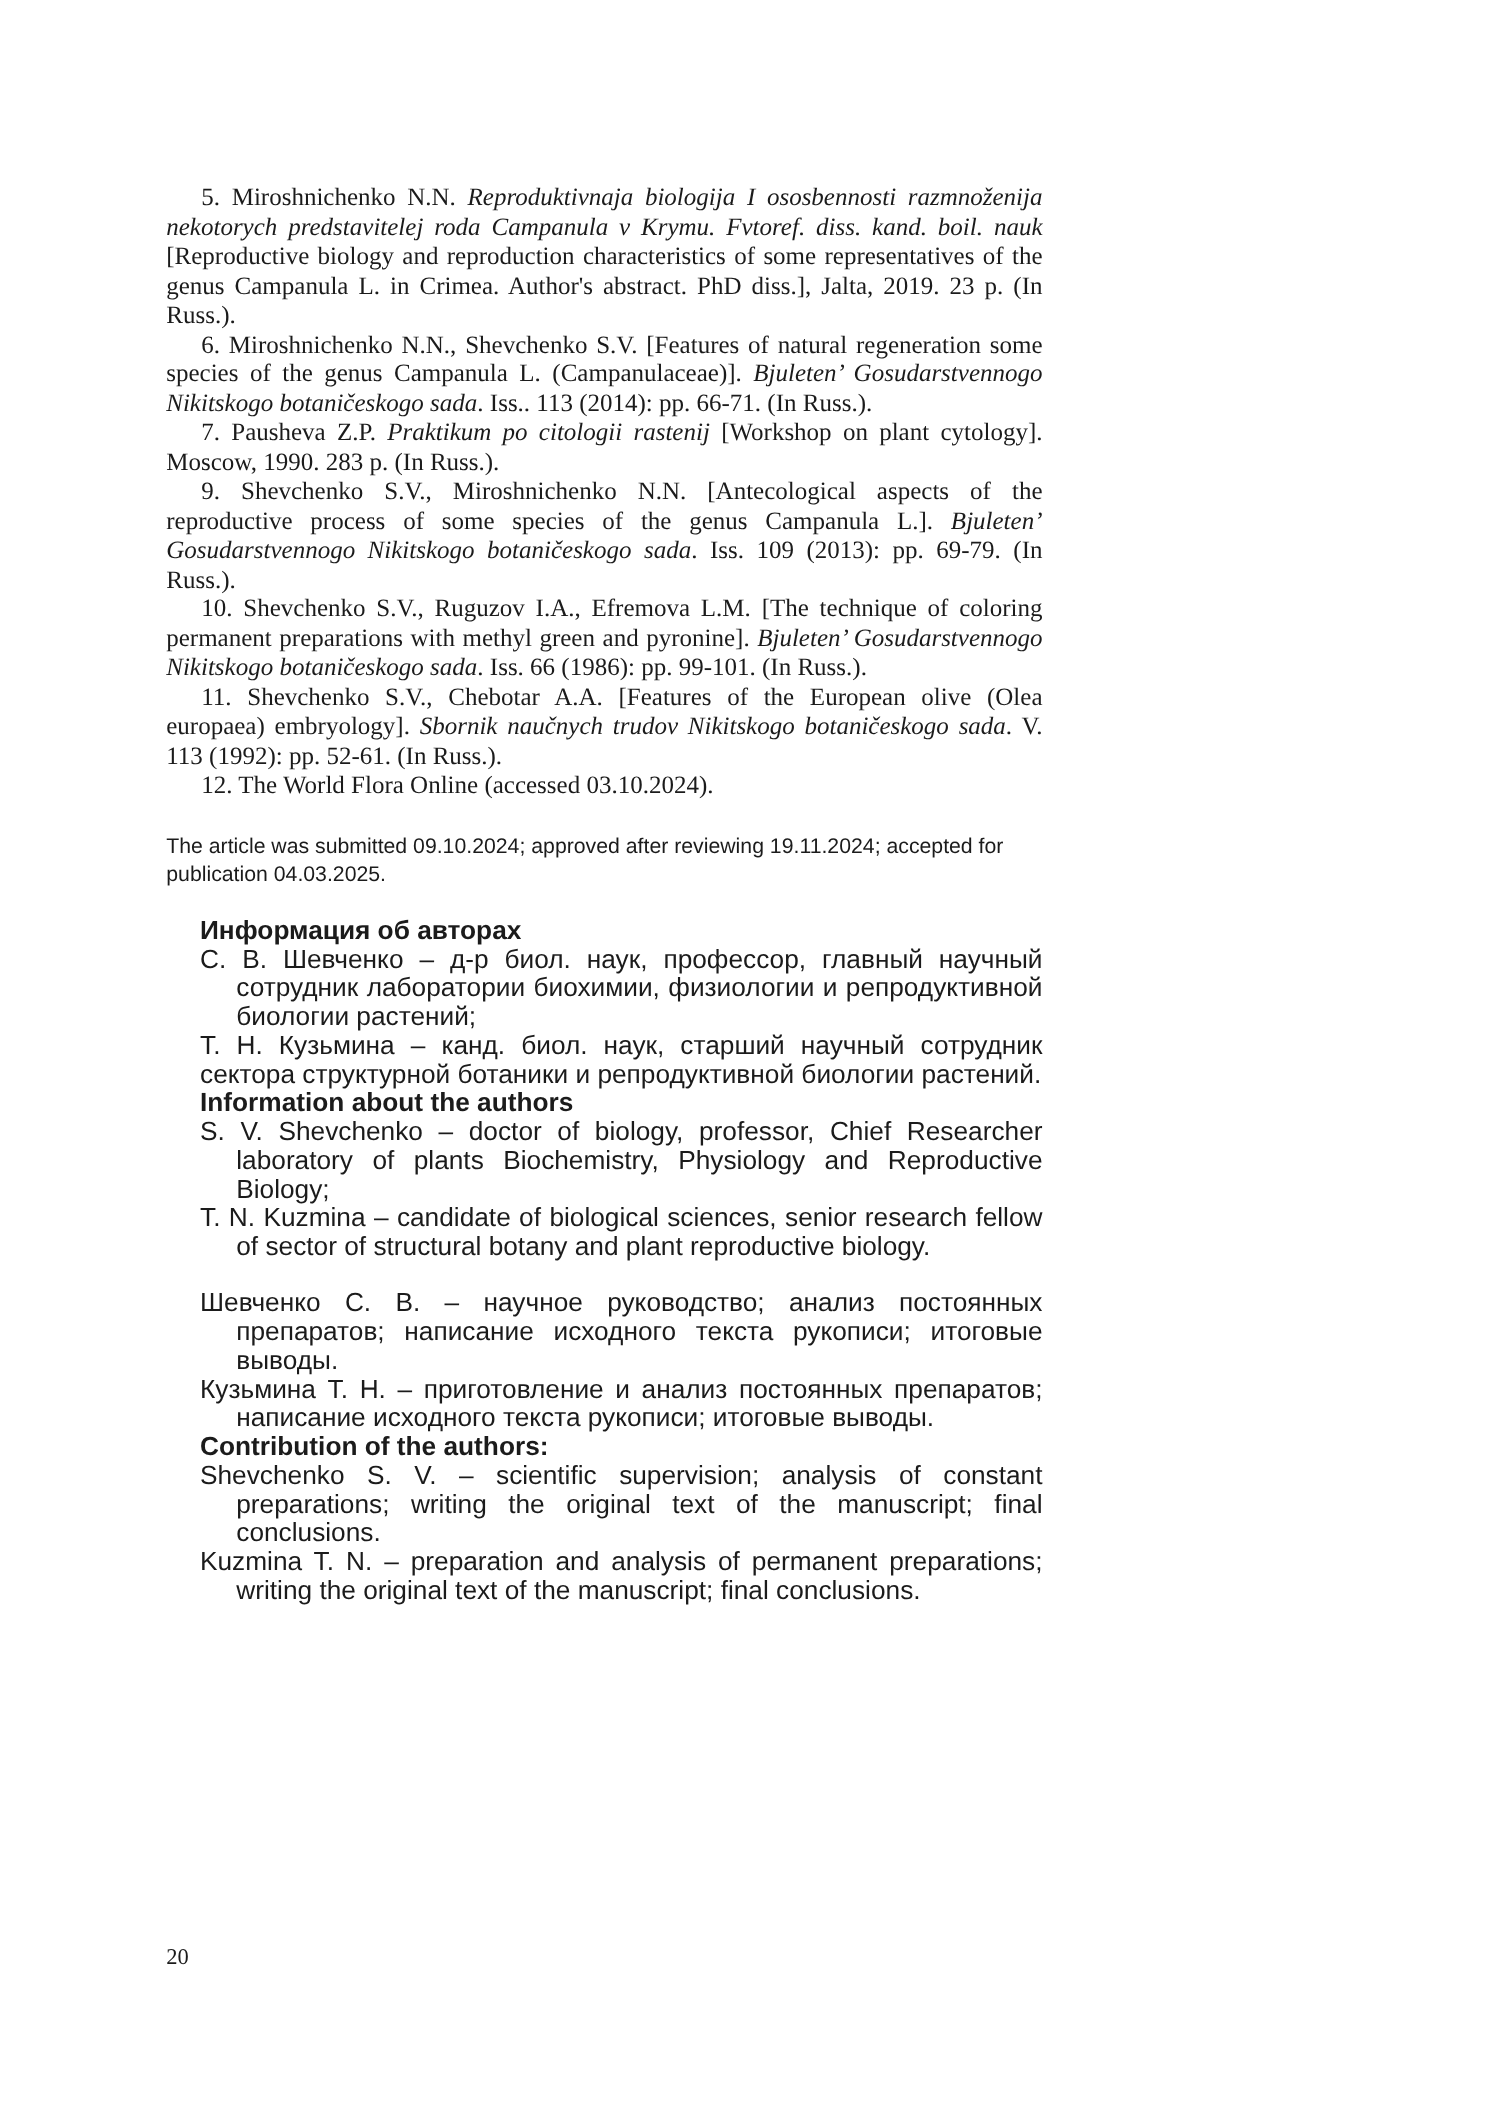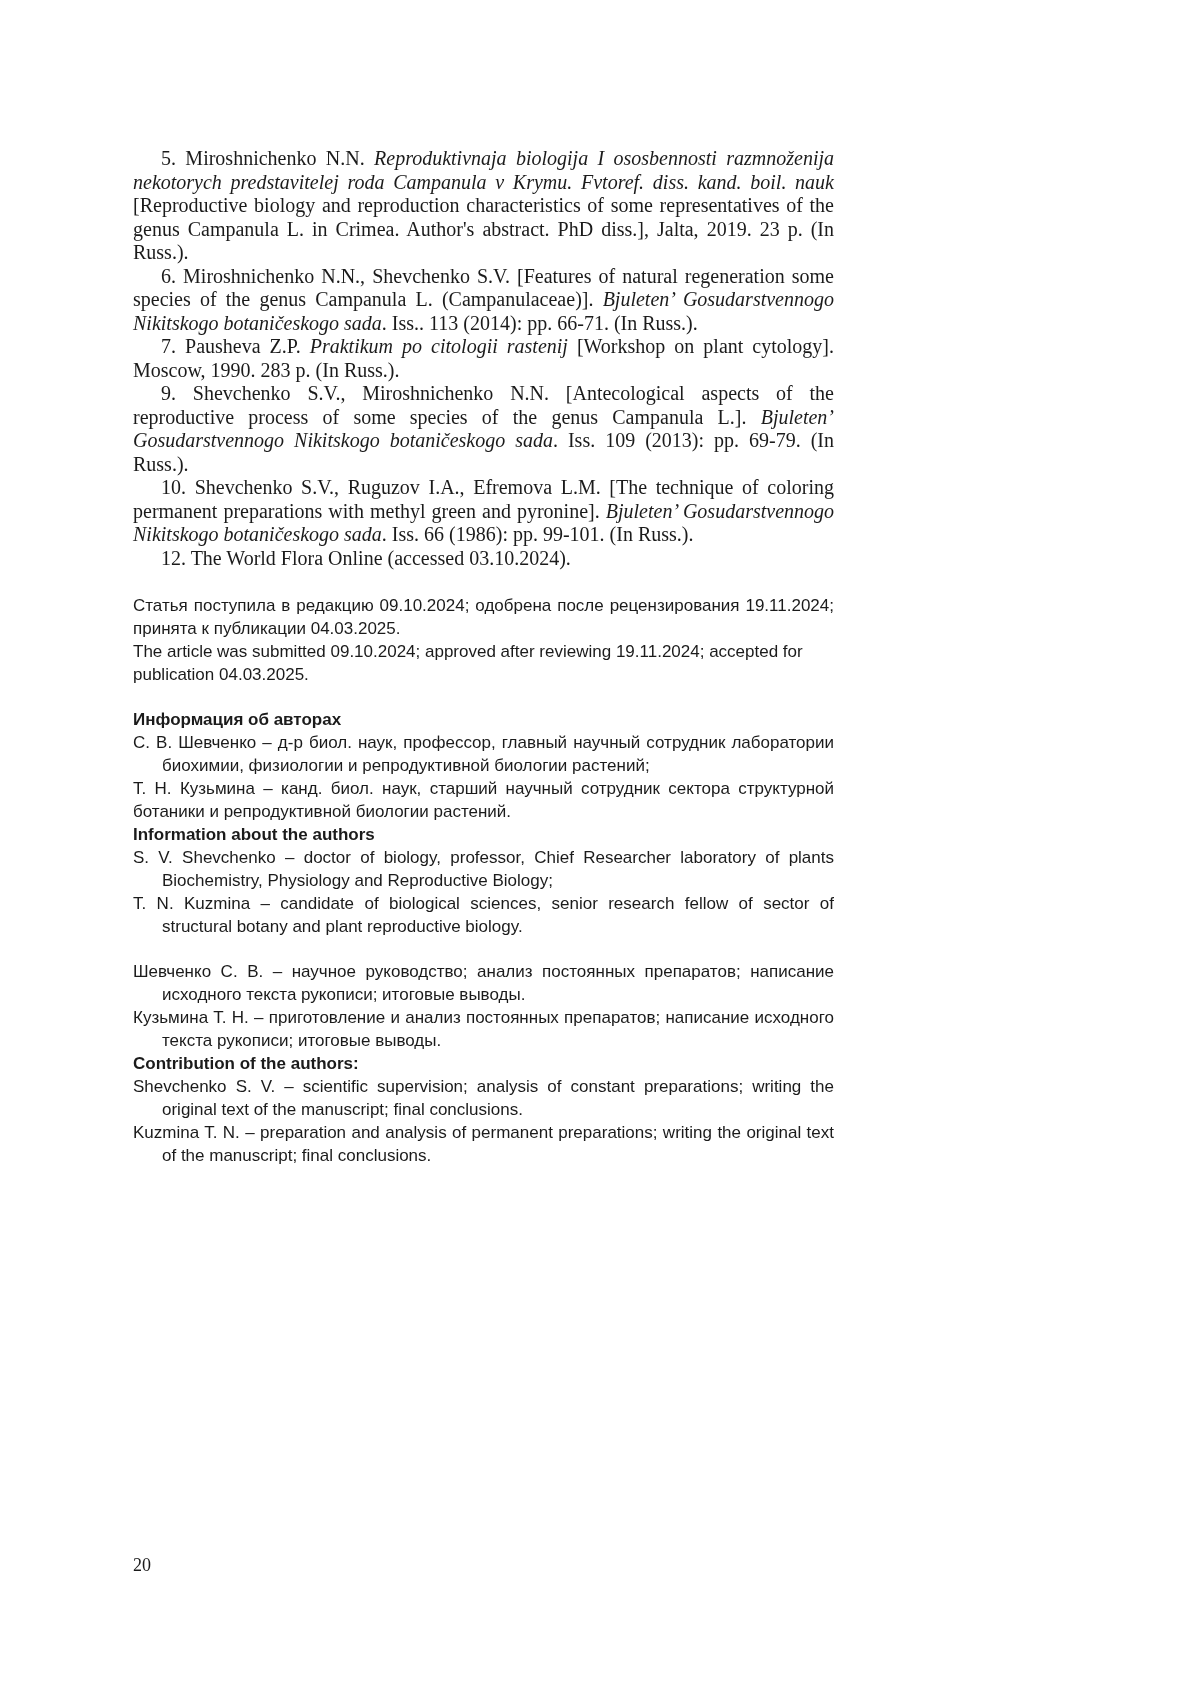--- a/index.html
+++ b/index.html
@@ -34,22 +34,23 @@
   .submission {
     margin-top: 24px;
     font-size: 17px;
     line-height: 23px;
   }
   .submission p { margin: 0; }
   .just { text-align: justify; }
 
   .block {
     margin-top: 22px;
-    font-size: 17px;
+    font-size: 21px;
     line-height: 23px;
+    margin-left: 27px;
   }
   .block p { margin: 0; text-align: justify; }
   .bold { font-weight: bold; }
   .hang { padding-left: 29px; text-indent: -29px; }
 
   .page-number {
     position: absolute;
     left: 133px;
     top: 1552px;
     font-size: 18px;
@@ -60,25 +61,25 @@
 <body>
 
 <div class="page">
 
   <section id="refs">
       <p class="ref"><span>5. Miroshnichenko N.N. </span><i>Reproduktivnaja biologija I ososbennosti razmnoženija nekotorych predstavitelej roda Campanula v Krymu. Fvtoref. diss. kand. boil. nauk</i><span> [Reproductive biology and reproduction characteristics of some representatives of the genus Campanula L. in Crimea. Author's abstract. PhD diss.], Jalta, 2019. 23 p. (In Russ.).</span></p>
       <p class="ref"><span>6. Miroshnichenko N.N., Shevchenko S.V. [Features of natural regeneration some species of the genus Campanula L. (Campanulaceae)]. </span><i>Bjuleten’ Gosudarstvennogo Nikitskogo botaničeskogo sada</i><span>. Iss.. 113 (2014): pp. 66-71. (In Russ.).</span></p>
       <p class="ref"><span>7. Pausheva Z.P. </span><i>Praktikum po citologii rastenij</i><span> [Workshop on plant cytology]. Moscow, 1990. 283 p. (In Russ.).</span></p>
       <p class="ref"><span>9. Shevchenko S.V., Miroshnichenko N.N. [Antecological aspects of the reproductive process of some species of the genus Campanula L.]. </span><i>Bjuleten’ Gosudarstvennogo Nikitskogo botaničeskogo sada</i><span>. Iss. 109 (2013): pp. 69-79. (In Russ.).</span></p>
       <p class="ref"><span>10. Shevchenko S.V., Ruguzov I.A., Efremova L.M. [The technique of coloring permanent preparations with methyl green and pyronine]. </span><i>Bjuleten’ Gosudarstvennogo Nikitskogo botaničeskogo sada</i><span>. Iss. 66 (1986): pp. 99-101. (In Russ.).</span></p>
+      <p class="ref"><span>11. Shevchenko S.V., Chebotar A.A. [Features of the European olive (Olea europaea) embryology]. </span><i>Sbornik naučnych trudov Nikitskogo botaničeskogo sada</i><span>. V. 113 (1992): pp. 52-61. (In Russ.).</span></p>
       <p class="ref"><span>12. The World Flora Online (accessed 03.10.2024).</span></p>
     </section>
 
   <section class="sans submission">
-    <p class="just">Статья поступила в редакцию 09.10.2024; одобрена после рецензирования 19.11.2024; принята к публикации 04.03.2025.</p>
     <p>The article was submitted 09.10.2024; approved after reviewing 19.11.2024; accepted for publication 04.03.2025.</p>
   </section>
 
   <section class="sans block">
     <p class="bold">Информация об авторах</p>
     <p class="hang">С. В. Шевченко – д-р биол. наук, профессор, главный научный сотрудник лаборатории биохимии, физиологии и репродуктивной биологии растений;</p>
     <p>Т. Н. Кузьмина – канд. биол. наук, старший научный сотрудник сектора структурной ботаники и репродуктивной биологии растений.</p>
     <p class="bold">Information about the authors</p>
     <p class="hang">S. V. Shevchenko – doctor of biology, professor, Chief Researcher laboratory of plants Biochemistry, Physiology and Reproductive Biology;</p>
     <p class="hang">T. N. Kuzmina – candidate of biological sciences, senior research fellow of sector of structural botany and plant reproductive biology.</p>

